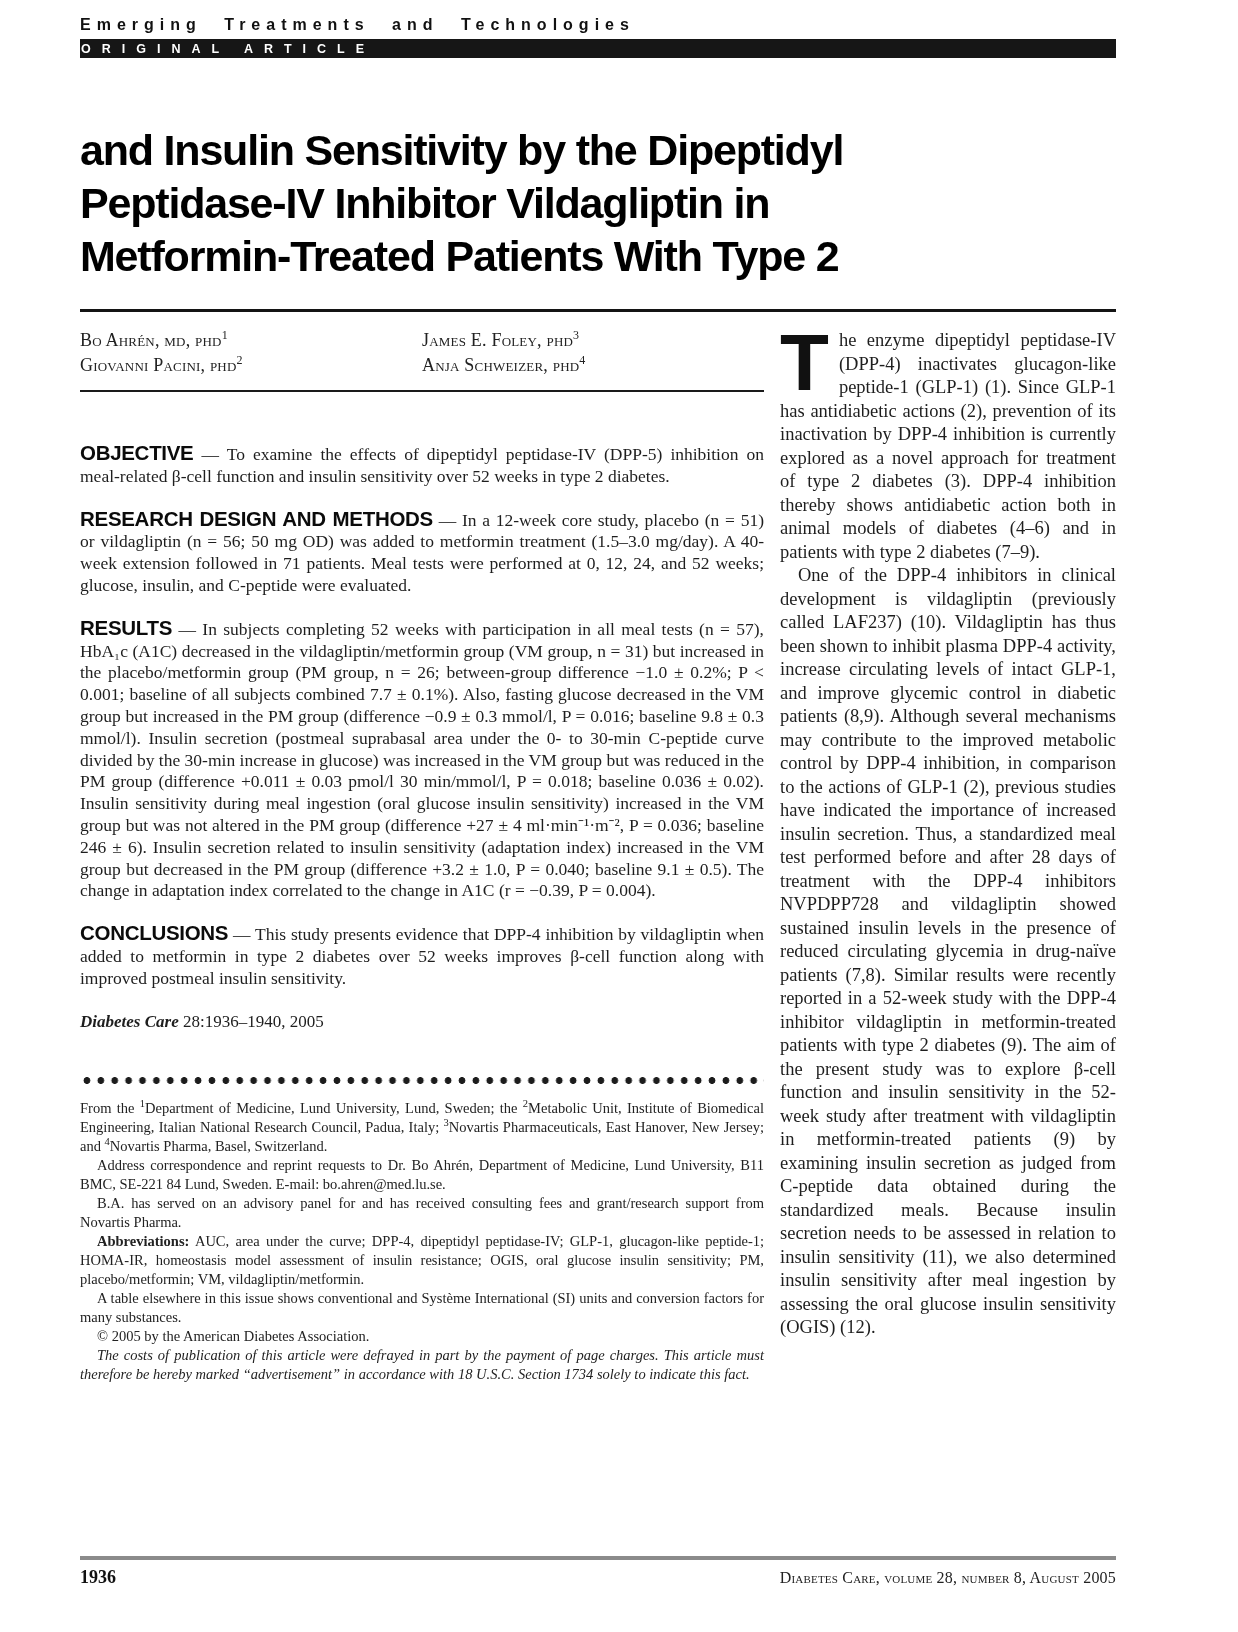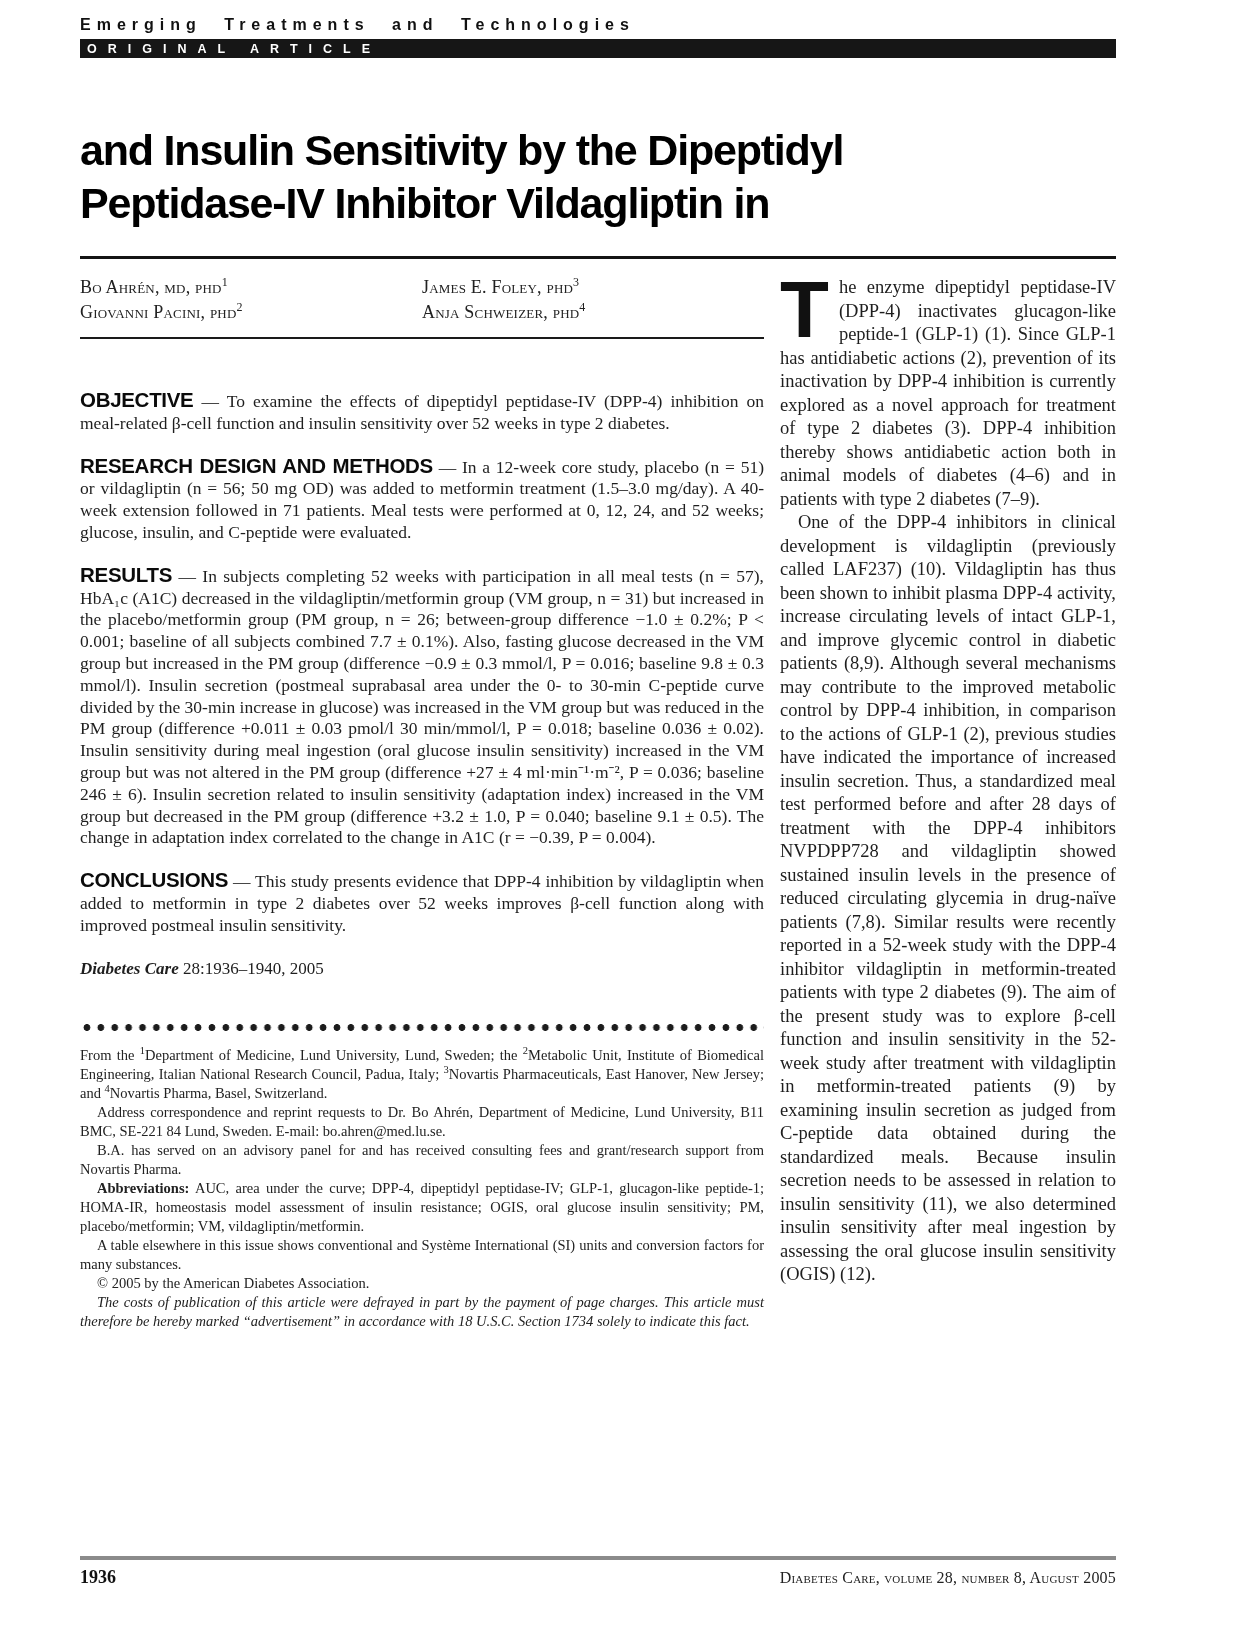--- a/index.html
+++ b/index.html
@@ -10,21 +10,21 @@
   .content{position:absolute;left:80px;top:16px;width:1036px;}
 
   
   .eyebrow{
     font-family:"Liberation Sans",sans-serif;font-weight:bold;font-size:16px;
     letter-spacing:6px;word-spacing:12px;color:#111;white-space:nowrap;
   }
   .type-bar{margin-top:5px;background:#161616;height:19px;display:flex;align-items:center;}
   .type-bar span{
     color:#fff;font-family:"Liberation Sans",sans-serif;font-weight:bold;
-    font-size:12.5px;letter-spacing:11px;padding-left:7px;white-space:nowrap;
+    font-size:12.5px;letter-spacing:11px;padding-left:1px;white-space:nowrap;
   }
 
   
   .title{
     margin-top:66px;font-family:"Liberation Sans",sans-serif;font-weight:bold;
     font-size:43px;line-height:53px;letter-spacing:-1.2px;color:#000;
   }
   .title div{white-space:nowrap;}
 
   .rule-thick{margin-top:26px;height:3px;background:#141414;}
@@ -98,20 +98,21 @@
   <div>
     <div class="eyebrow">Emerging Treatments and Technologies</div>
     <div class="type-bar">
       <span>ORIGINAL ARTICLE</span>
     </div>
   </div>
 
   <h1 class="title" style="margin:66px 0 0 0;">
     <div>and Insulin Sensitivity by the Dipeptidyl</div>
     <div>Peptidase-IV Inhibitor Vildagliptin in</div>
+    <div>Metformin-Treated Patients With Type 2</div>
   </h1>
 
   <div class="rule-thick"></div>
 
   <div class="columns">
 
     <div class="col-left">
 
       <div class="authors">
         <div class="agroup">
@@ -121,21 +122,21 @@
         <div class="agroup">
           <div class="author"><span>James E. Foley, phd</span><sup>3</sup></div>
           <div class="author"><span>Anja Schweizer, phd</span><sup>4</sup></div>
         </div>
       </div>
       <div class="rule-authors"></div>
 
       <div class="abstract">
         <p class="asec">
           <span class="ahead">OBJECTIVE</span>
-          <span>— To examine the effects of dipeptidyl peptidase-IV (DPP-4) inhibition on meal-related β-cell function and insulin sensitivity over 52 weeks in type 2 diabetes.</span>
+          <span>— To examine the effects of dipeptidyl peptidase-IV (DPP-5) inhibition on meal-related β-cell function and insulin sensitivity over 52 weeks in type 2 diabetes.</span>
         </p>
         <p class="asec">
           <span class="ahead">RESEARCH DESIGN AND METHODS</span>
           <span>— In a 12-week core study, placebo (n = 51) or vildagliptin (n = 56; 50 mg OD) was added to metformin treatment (1.5–3.0 mg/day). A 40-week extension followed in 71 patients. Meal tests were performed at 0, 12, 24, and 52 weeks; glucose, insulin, and C-peptide were evaluated.</span>
         </p>
         <p class="asec">
           <span class="ahead">RESULTS</span>
           <span>— In subjects completing 52 weeks with participation in all meal tests (n = 57), HbA₁c (A1C) decreased in the vildagliptin/metformin group (VM group, n = 31) but increased in the placebo/metformin group (PM group, n = 26; between-group difference −1.0 ± 0.2%; P &lt; 0.001; baseline of all subjects combined 7.7 ± 0.1%). Also, fasting glucose decreased in the VM group but increased in the PM group (difference −0.9 ± 0.3 mmol/l, P = 0.016; baseline 9.8 ± 0.3 mmol/l). Insulin secretion (postmeal suprabasal area under the 0- to 30-min C-peptide curve divided by the 30-min increase in glucose) was increased in the VM group but was reduced in the PM group (difference +0.011 ± 0.03 pmol/l 30 min/mmol/l, P = 0.018; baseline 0.036 ± 0.02). Insulin sensitivity during meal ingestion (oral glucose insulin sensitivity) increased in the VM group but was not altered in the PM group (difference +27 ± 4 ml·min⁻¹·m⁻², P = 0.036; baseline 246 ± 6). Insulin secretion related to insulin sensitivity (adaptation index) increased in the VM group but decreased in the PM group (difference +3.2 ± 1.0, P = 0.040; baseline 9.1 ± 0.5). The change in adaptation index correlated to the change in A1C (r = −0.39, P = 0.004).</span>
         </p>
         <p class="asec">

